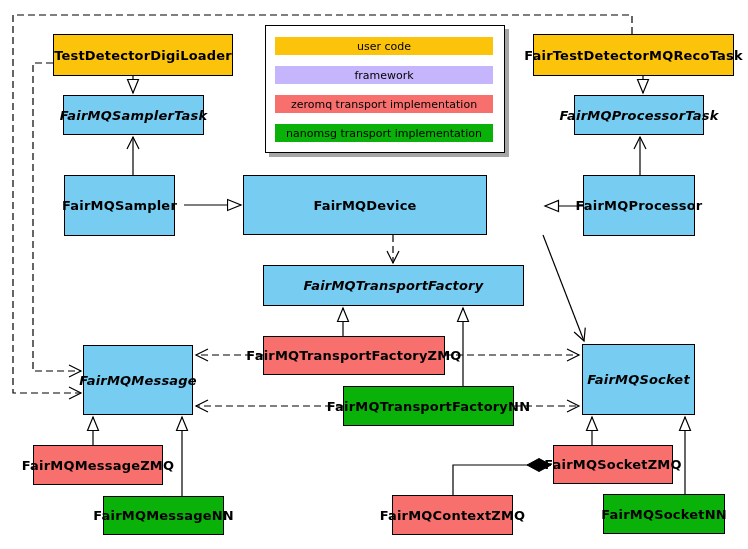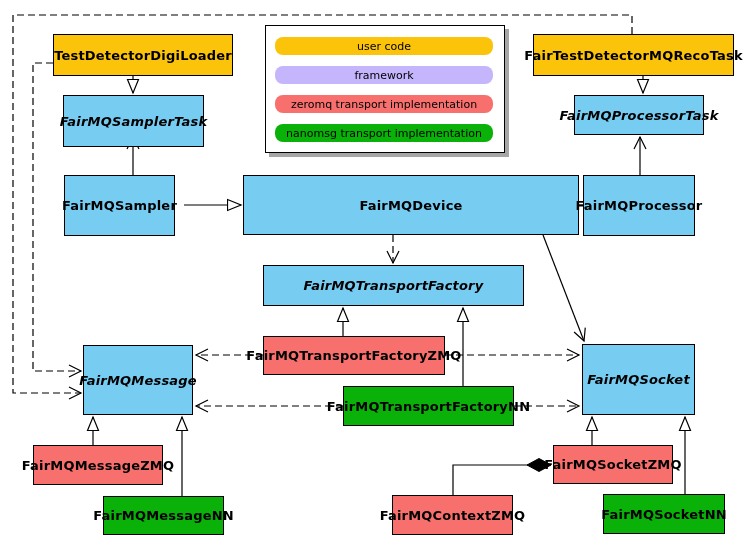--- a/index.html
+++ b/index.html
@@ -20,21 +20,21 @@
   .node.abstract{font-style:italic;}
   #legend{
     position:absolute;left:265px;top:25px;width:240px;height:128px;
     box-sizing:border-box;border:1px solid #000;background:#fff;
     box-shadow:4px 4px 0 #a6a6a6;
     display:flex;flex-direction:column;justify-content:space-between;
     padding:11px 11px 10px 9px;
   }
   .legend-item{
     height:18px;display:flex;align-items:center;justify-content:center;
-    font-size:11px;color:#000;white-space:nowrap;border-radius:8px;
+    font-size:11px;color:#000;white-space:nowrap;
   }
 </style>
 </head>
 <body>
 
 <div id="stage">
 
   <svg id="edge-svg" width="748" height="549" viewBox="0 0 748 549">
     <defs>
       <marker id="m-triangle" markerUnits="userSpaceOnUse" markerWidth="18" markerHeight="16" refX="14.5" refY="7" orient="auto">
@@ -68,24 +68,24 @@
         <polyline points="685,494 685,417" class="edge" marker-end="url(#m-triangle)"></polyline>
         <polyline points="453,495 453,465 551,465" class="edge" marker-end="url(#m-diamond)"></polyline>
         <polyline points="53,63 33,63 33,371 81,371" class="edge dashed" marker-end="url(#m-vee)"></polyline>
         <polyline points="632,34 632,15 13,15 13,393 81,393" class="edge dashed" marker-end="url(#m-vee)"></polyline>
       </g>
   </svg>
 
   <div id="node-layer">
       <div class="node" style="left: 53px; top: 34px; width: 180px; height: 42px; background: rgb(251, 195, 10);">TestDetectorDigiLoader</div>
       <div class="node" style="left: 533px; top: 34px; width: 201px; height: 42px; background: rgb(251, 195, 10);">FairTestDetectorMQRecoTask</div>
-      <div class="node abstract" style="left: 63px; top: 95px; width: 141px; height: 52px; background: rgb(119, 204, 242);">FairMQSamplerTask</div>
+      <div class="node abstract" style="left: 63px; top: 95px; width: 141px; height: 40px; background: rgb(119, 204, 242);">FairMQSamplerTask</div>
       <div class="node abstract" style="left: 574px; top: 95px; width: 130px; height: 40px; background: rgb(119, 204, 242);">FairMQProcessorTask</div>
       <div class="node" style="left: 64px; top: 175px; width: 111px; height: 61px; background: rgb(119, 204, 242);">FairMQSampler</div>
-      <div class="node" style="left: 243px; top: 175px; width: 336px; height: 60px; background: rgb(119, 204, 242);">FairMQDevice</div>
+      <div class="node" style="left: 243px; top: 175px; width: 244px; height: 60px; background: rgb(119, 204, 242);">FairMQDevice</div>
       <div class="node" style="left: 583px; top: 175px; width: 112px; height: 61px; background: rgb(119, 204, 242);">FairMQProcessor</div>
       <div class="node" style="left: 263px; top: 336px; width: 182px; height: 39px; background: rgb(248, 112, 110);">FairMQTransportFactoryZMQ</div>
       <div class="node abstract" style="left: 263px; top: 265px; width: 261px; height: 41px; background: rgb(119, 204, 242);">FairMQTransportFactory</div>
       <div class="node" style="left: 343px; top: 386px; width: 171px; height: 40px; background: rgb(9, 177, 9);">FairMQTransportFactoryNN</div>
       <div class="node abstract" style="left: 83px; top: 345px; width: 110px; height: 70px; background: rgb(119, 204, 242);">FairMQMessage</div>
       <div class="node abstract" style="left: 582px; top: 344px; width: 113px; height: 71px; background: rgb(119, 204, 242);">FairMQSocket</div>
       <div class="node" style="left: 33px; top: 445px; width: 130px; height: 40px; background: rgb(248, 112, 110);">FairMQMessageZMQ</div>
       <div class="node" style="left: 103px; top: 496px; width: 121px; height: 39px; background: rgb(9, 177, 9);">FairMQMessageNN</div>
       <div class="node" style="left: 553px; top: 445px; width: 120px; height: 39px; background: rgb(248, 112, 110);">FairMQSocketZMQ</div>
       <div class="node" style="left: 392px; top: 495px; width: 121px; height: 40px; background: rgb(248, 112, 110);">FairMQContextZMQ</div>

